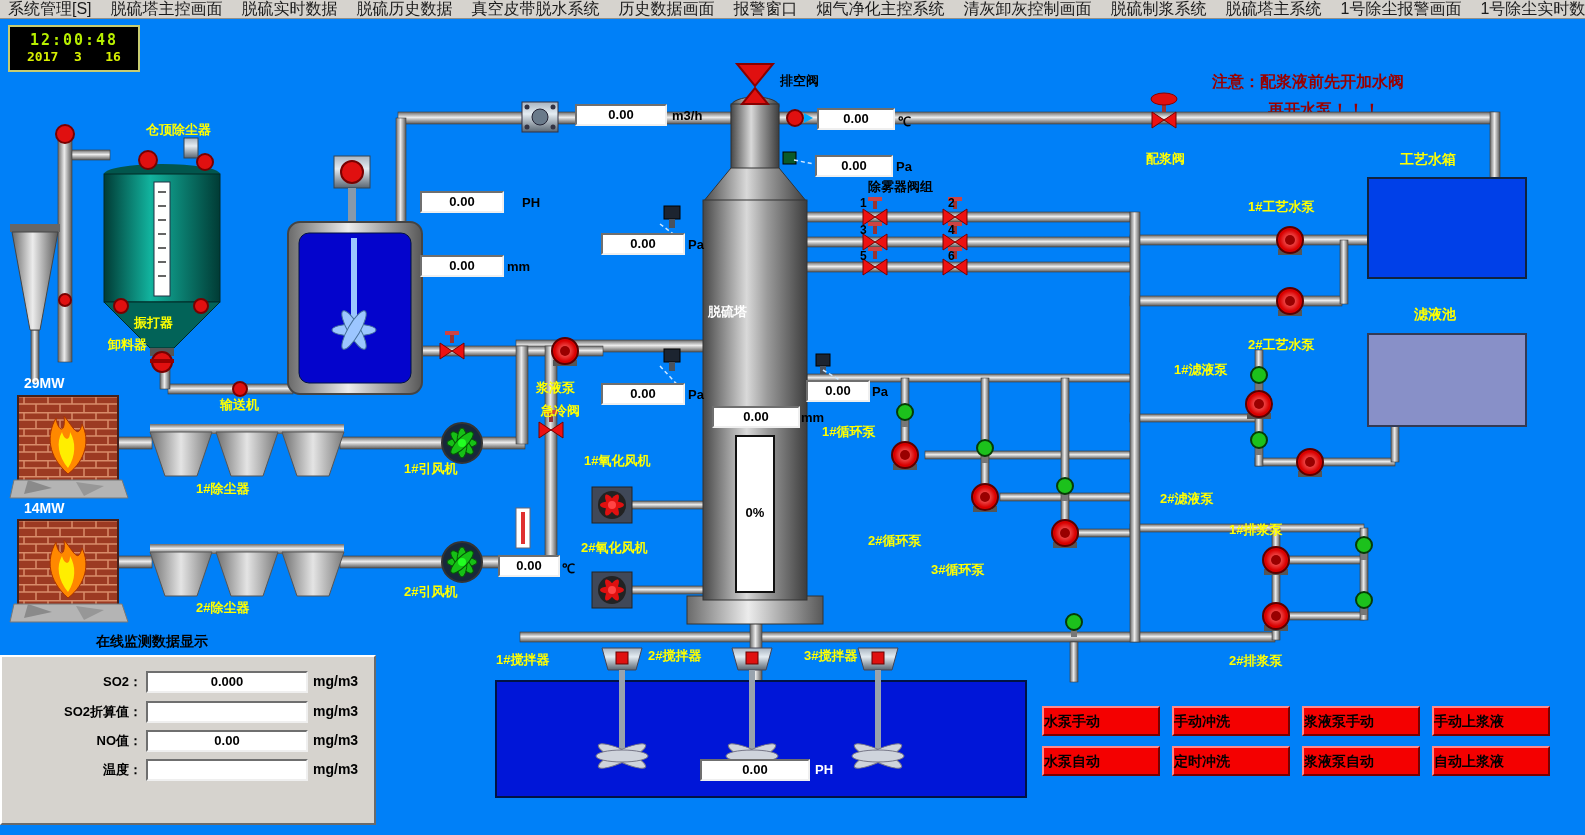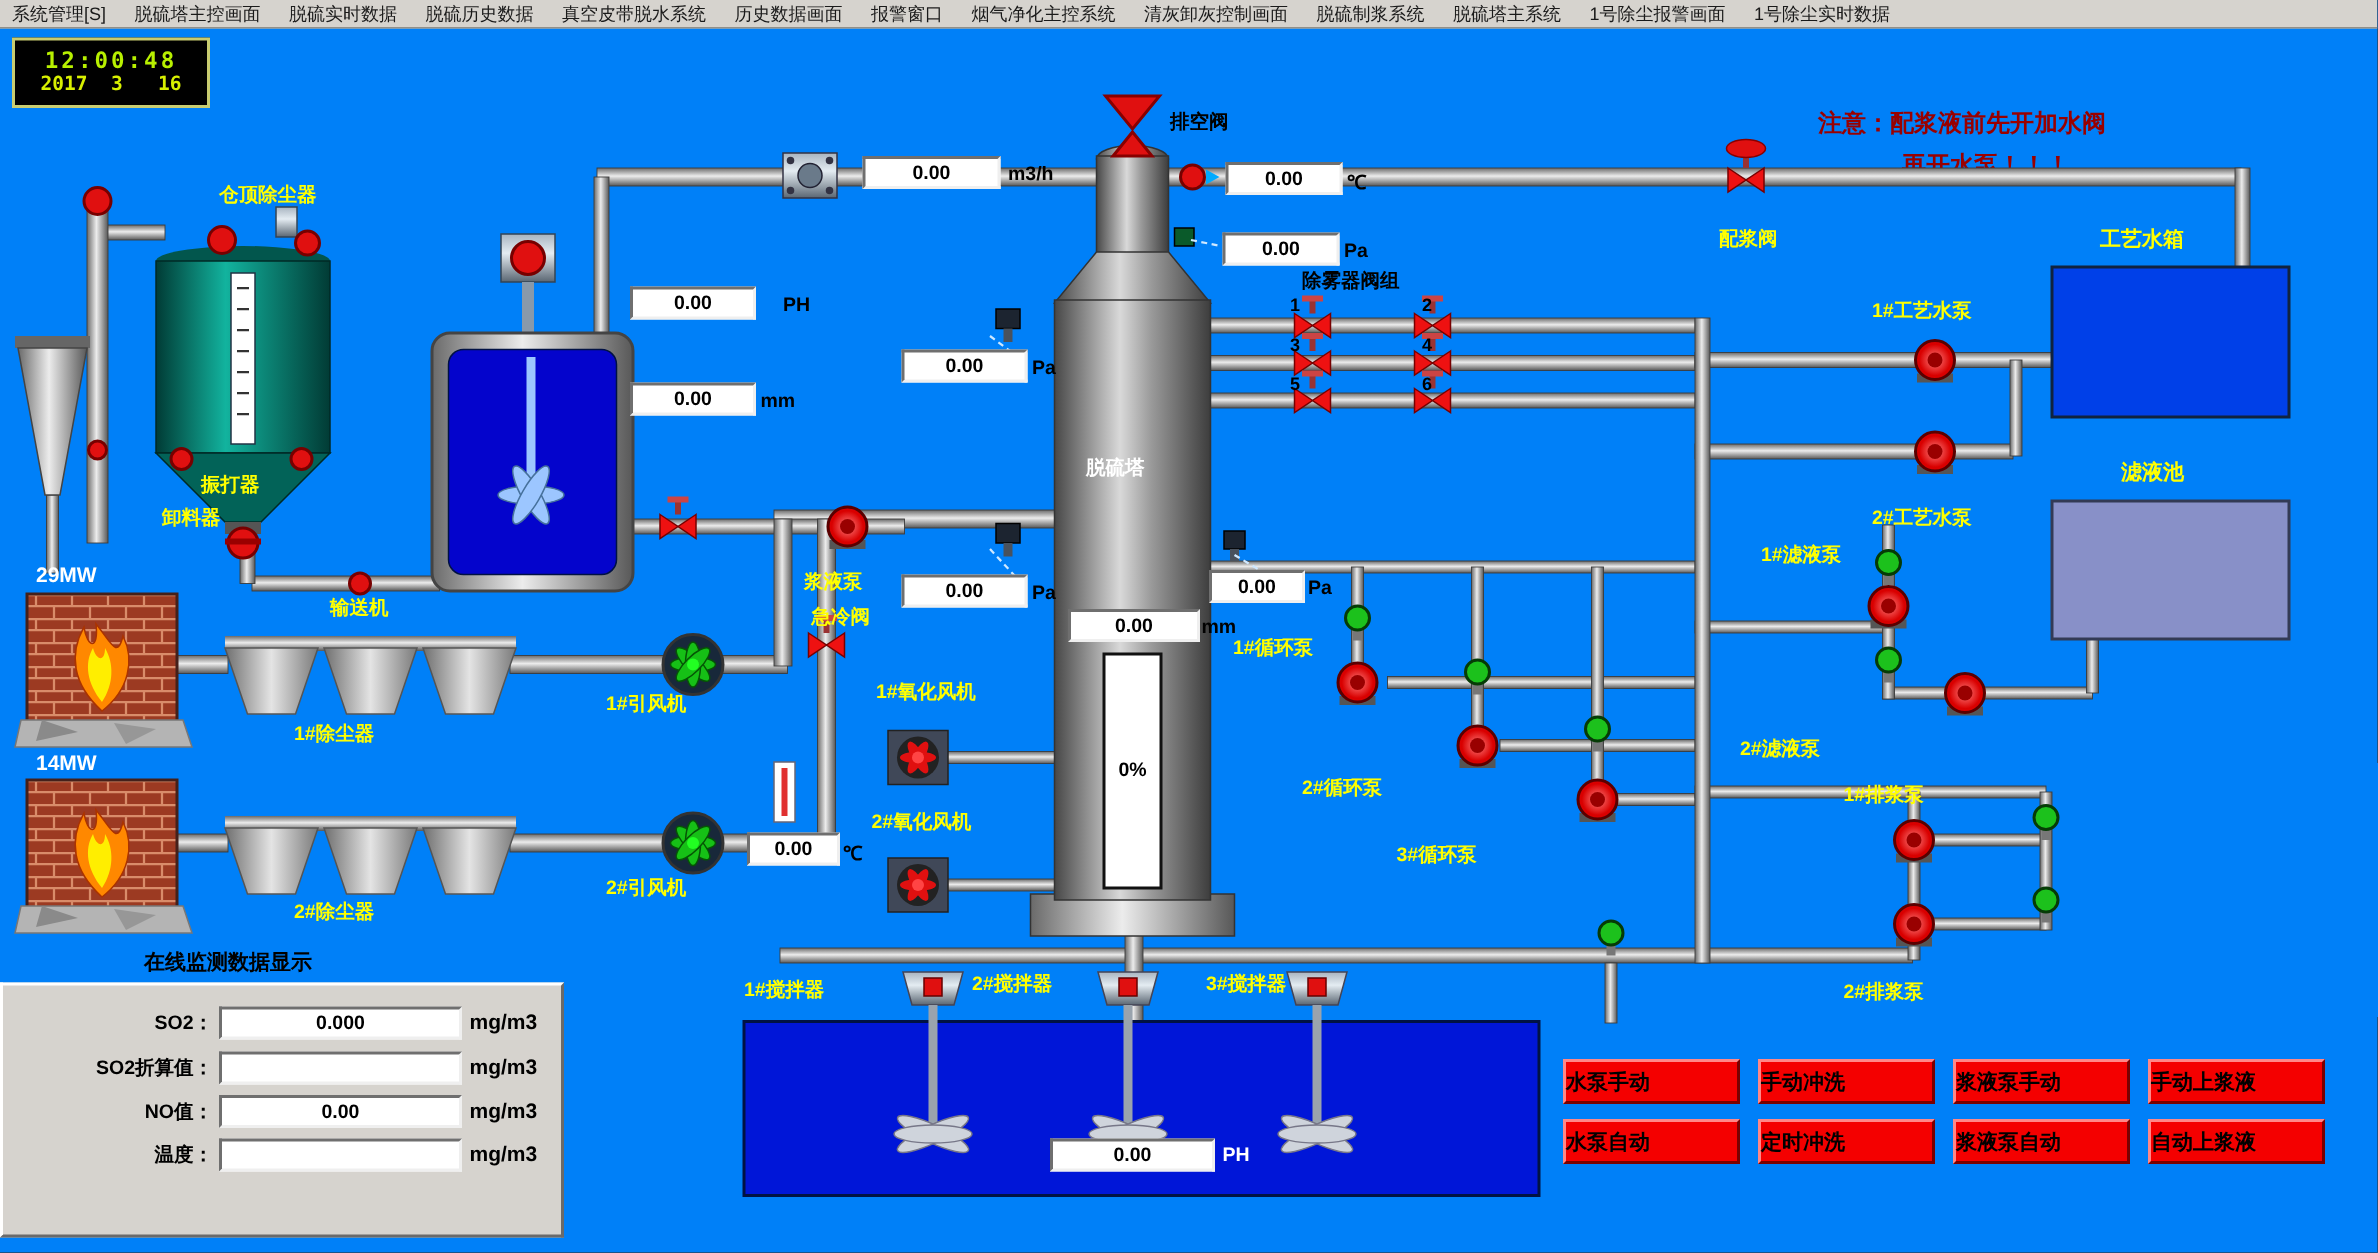--- a/index.html
+++ b/index.html
@@ -1,20 +1,20 @@
 <!DOCTYPE html>
 <html><head>
 <meta charset="utf-8">
 <style>
   html,body{margin:0;padding:0;background:#333;}
   .screen{position:relative;width:1585px;height:835px;background:#0080f8;overflow:hidden;
           font-family:"Liberation Sans",sans-serif;}
   .menubar{position:absolute;top:0;left:0;width:1585px;height:19px;background:#d6d3ce;
            border-bottom:1px solid #928f88;display:flex;align-items:center;gap:19px;padding:0 8px;box-sizing:border-box;}
-  .menu-item{font-size:12px;color:#1a1a1a;white-space:nowrap;cursor:pointer;}
+  .menu-item{font-size:16px;color:#1a1a1a;white-space:nowrap;cursor:pointer;}
   .clock{position:absolute;left:8px;top:25px;width:132px;height:47px;background:#000;
          border:2px solid #c8cc70;box-sizing:border-box;text-align:center;}
   .clock-time{font:bold 15px "DejaVu Sans Mono",monospace;color:#b8f000;letter-spacing:2px;margin-top:4px;}
   .clock-date{font:bold 13px "DejaVu Sans Mono",monospace;color:#d8f000;white-space:pre;}
   .title{position:absolute;left:238px;top:34px;font-size:25px;font-weight:bold;color:#ffff00;letter-spacing:2px;}
   .notice{position:absolute;font-size:16px;font-weight:bold;color:#990000;white-space:nowrap;}
   .lbl{position:absolute;font-size:13px;font-weight:bold;color:#ffff00;white-space:nowrap;z-index:5;}
   .lbl.k{color:#000}.lbl.w{color:#fff}.lbl.big{font-size:14px}.lbl.sm{font-size:12px}
   .vbox{position:absolute;height:18px;background:#fff;border:2px solid;border-color:#6f6f6f #efefef #efefef #6f6f6f;
         color:#000;font-size:13px;font-weight:bold;text-align:center;line-height:18px;z-index:6;}
@@ -377,31 +377,31 @@
   <div class="lbl w big" style="left:24px;top:500px">14MW</div>
   <div class="lbl" style="left:196px;top:480px">1#除尘器</div>
   <div class="lbl" style="left:196px;top:599px">2#除尘器</div>
   <div class="lbl" style="left:404px;top:460px">1#引风机</div>
   <div class="lbl" style="left:404px;top:583px">2#引风机</div>
   <div class="lbl" style="left:536px;top:379px">浆液泵</div>
   <div class="lbl" style="left:541px;top:402px">急冷阀</div>
   <div class="lbl" style="left:584px;top:452px">1#氧化风机</div>
   <div class="lbl" style="left:581px;top:539px">2#氧化风机</div>
   <div class="lbl k" style="left:780px;top:72px">排空阀</div>
-  <div class="lbl w" style="left:724px;top:303px">脱硫塔</div>
+  <div class="lbl w" style="left:708px;top:303px">脱硫塔</div>
   <div class="lbl k" style="left:868px;top:178px">除雾器阀组</div>
   <div class="lbl" style="left:1146px;top:150px">配浆阀</div>
   <div class="lbl big" style="left:1400px;top:151px">工艺水箱</div>
   <div class="lbl" style="left:1248px;top:198px">1#工艺水泵</div>
   <div class="lbl" style="left:1248px;top:336px">2#工艺水泵</div>
   <div class="lbl big" style="left:1414px;top:306px">滤液池</div>
   <div class="lbl" style="left:1174px;top:361px">1#滤液泵</div>
   <div class="lbl" style="left:1160px;top:490px">2#滤液泵</div>
   <div class="lbl" style="left:822px;top:423px">1#循环泵</div>
-  <div class="lbl" style="left:868px;top:516px">2#循环泵</div>
+  <div class="lbl" style="left:868px;top:532px">2#循环泵</div>
   <div class="lbl" style="left:931px;top:561px">3#循环泵</div>
   <div class="lbl" style="left:1229px;top:521px">1#排浆泵</div>
   <div class="lbl" style="left:1229px;top:652px">2#排浆泵</div>
   <div class="lbl" style="left:496px;top:651px">1#搅拌器</div>
   <div class="lbl" style="left:648px;top:647px">2#搅拌器</div>
   <div class="lbl" style="left:804px;top:647px">3#搅拌器</div>
 
   <div class="lbl k sm" style="left:860px;top:196px">1</div>
   <div class="lbl k sm" style="left:948px;top:196px">2</div>
   <div class="lbl k sm" style="left:860px;top:223px">3</div>

